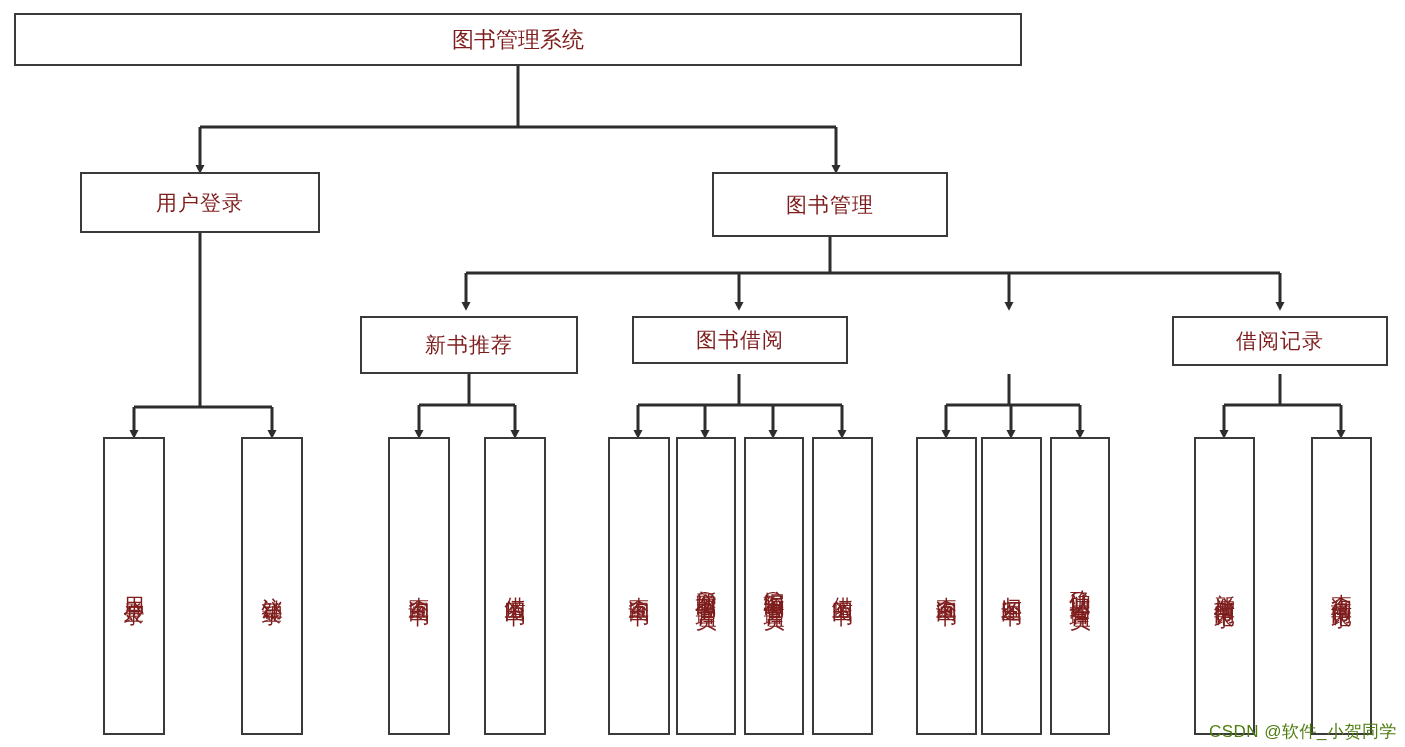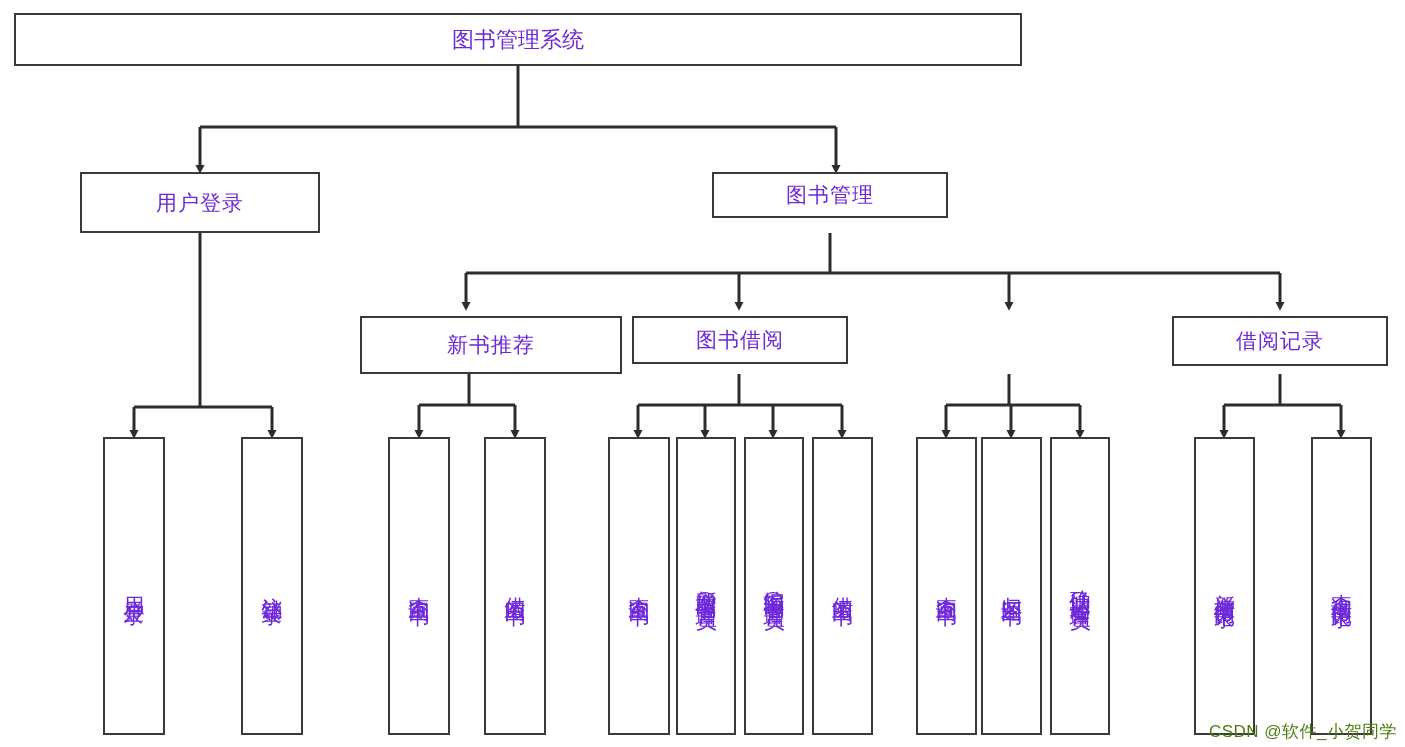--- a/index.html
+++ b/index.html
@@ -1,20 +1,20 @@
 <!DOCTYPE html>
 <html><head>
 <meta charset="utf-8">
 <style>
   html,body{margin:0;padding:0;background:#ffffff;}
   body{font-family:"Liberation Sans","DejaVu Sans",sans-serif;}
   #canvas{position:relative;width:1405px;height:747px;background:#ffffff;overflow:hidden;}
   svg#wires{position:absolute;left:0;top:0;width:1405px;height:747px;}
   .node{position:absolute;box-sizing:border-box;background:#ffffff;border:2px solid #3a3a3a;
-        display:flex;align-items:center;justify-content:center;color:#6d28d9;}
+        display:flex;align-items:center;justify-content:center;color:#7f1d1d;}
   .node.h{font-size:21px;letter-spacing:1px;}
   .node.root{font-size:22px;}
   .node.v{writing-mode:vertical-rl;text-orientation:upright;font-size:21px;
           letter-spacing:3px;line-height:1.05;padding:6px 0;align-items:center;}
   .node.v .vtxt{writing-mode:vertical-rl;text-orientation:upright;white-space:nowrap;}
   .watermark{position:absolute;right:8px;bottom:4px;font-size:17px;color:#4d7c0f;
              letter-spacing:0.5px;white-space:nowrap;}
 </style>
 </head>
 <body>
@@ -71,25 +71,25 @@
     </g>
   </svg>
 
   <div class="node root" style="left:14px;top:13px;width:1008px;height:53px;">
     <span>图书管理系统</span>
   </div>
 
   <div class="node h" style="left:80px;top:172px;width:240px;height:61px;">
     <span>用户登录</span>
   </div>
-  <div class="node h" style="left:712px;top:172px;width:236px;height:46px;">
+  <div class="node h" style="left:712px;top:172px;width:236px;height:65px;">
     <span>图书管理</span>
   </div>
 
-  <div class="node h" style="left:360px;top:316px;width:262px;height:58px;">
+  <div class="node h" style="left:360px;top:316px;width:218px;height:58px;">
     <span>新书推荐</span>
   </div>
   <div class="node h" style="left:632px;top:316px;width:216px;height:48px;">
     <span>图书借阅</span>
   </div>
   <div class="node h" style="left:1172px;top:316px;width:216px;height:50px;">
     <span>借阅记录</span>
   </div>
 
   <div class="node v" style="left:103px;top:437px;width:62px;height:298px;">

